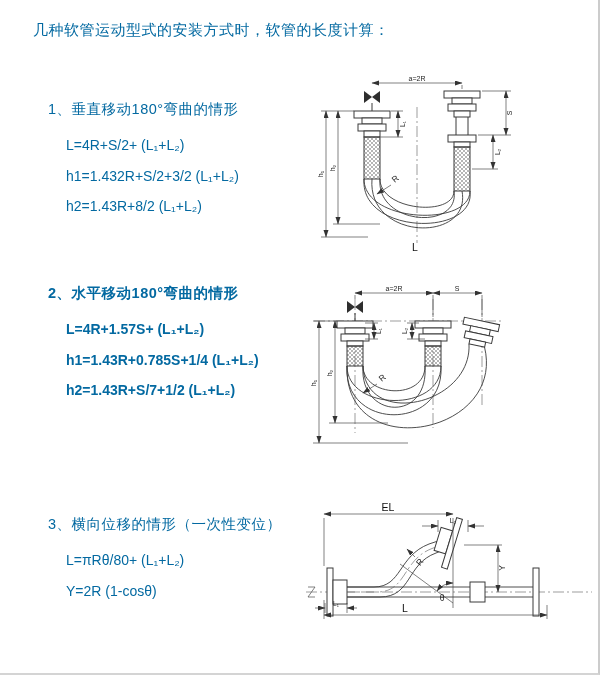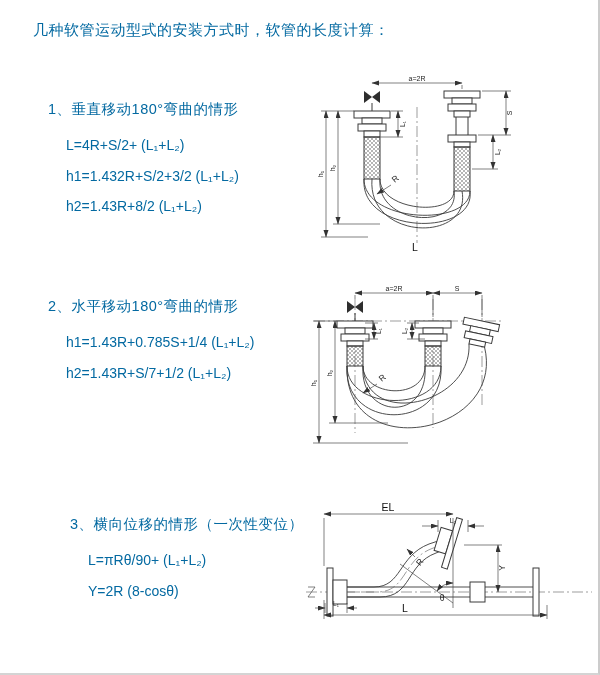--- a/index.html
+++ b/index.html
@@ -6,21 +6,21 @@
   .page{
     position:relative;width:600px;height:675px;background:#ffffff;
     font-family:"Liberation Sans","DejaVu Sans",sans-serif;color:#0369a1;
     border-right:2px solid #cccccc;border-bottom:2px solid #d4d4d4;
     box-sizing:border-box;overflow:hidden;
   }
   .title{position:absolute;left:33px;top:21px;font-size:15px;letter-spacing:.5px;}
   .sec{position:absolute;left:48px;}
   .sec-h{font-size:14.5px;height:30px;letter-spacing:.5px;}
   .fml{font-size:14px;line-height:30.5px;padding-left:18px;white-space:pre;}
-  #sec1{top:100px;} #sec2{top:297px;} #sec3{top:515px;margin-left:22px;}
+  #sec1{top:100px;} #sec2{top:284px;font-weight:bold;} #sec3{top:515px;}
   svg{position:absolute;overflow:visible;}
   #d1{left:310px;top:73px;} #d2{left:308px;top:283px;} #d3{left:302px;top:500px;}
   .ol{stroke:#3a3a3a;stroke-width:1;fill:none;}
   .th{stroke:#3a3a3a;stroke-width:.9;fill:none;}
   .dl{stroke:#4a4a4a;stroke-width:.7;fill:none;}
   .cl{stroke:#5a5a5a;stroke-width:.6;fill:none;stroke-dasharray:11 3 2 3;}
   .fit{fill:#ffffff;stroke:#3a3a3a;stroke-width:1;}
   .dt{font-size:7px;fill:#222;font-family:"Liberation Sans","DejaVu Sans",sans-serif;}
   .dt2{font-size:6.5px;fill:#222;font-family:"Liberation Sans","DejaVu Sans",sans-serif;}
   .bt{font-size:10.5px;fill:#111;font-family:"Liberation Sans","DejaVu Sans",sans-serif;}
@@ -36,28 +36,29 @@
 
   <div class="sec" id="sec1">
     <div class="sec-h">1、垂直移动180°弯曲的情形</div>
     <div class="fml">L=4R+S/2+ (L₁+L₂)</div>
     <div class="fml">h1=1.432R+S/2+3/2 (L₁+L₂)</div>
     <div class="fml">h2=1.43R+8/2 (L₁+L₂)</div>
   </div>
 
   <div class="sec" id="sec2">
     <div class="sec-h">2、水平移动180°弯曲的情形</div>
+    <div class="fml">L=4R+1.57S+ (L₁+L₂)</div>
     <div class="fml">h1=1.43R+0.785S+1/4 (L₁+L₂)</div>
     <div class="fml">h2=1.43R+S/7+1/2 (L₁+L₂)</div>
   </div>
 
   <div class="sec" id="sec3">
     <div class="sec-h">3、横向位移的情形（一次性变位）</div>
-    <div class="fml">L=πRθ/90+ (L₁+L₂)</div>
-    <div class="fml">Y=2R (8-cosθ)</div>
+    <div class="fml">L=πRθ/80+ (L₁+L₂)</div>
+    <div class="fml">Y=2R (1-cosθ)</div>
   </div>
 
   <svg id="d1" width="230" height="185" viewBox="0 0 230 185">
     <defs>
       <marker id="arr1" markerUnits="userSpaceOnUse" markerWidth="8" markerHeight="6" refX="7" refY="2.5" orient="auto-start-reverse">
         <path d="M0,0 L7.5,2.5 L0,5 Z" fill="#333"></path>
       </marker>
       <pattern id="hatch1" patternUnits="userSpaceOnUse" width="4" height="4">
         <path d="M0,4 L4,0 M0,0 L4,4" stroke="#6a6a6a" stroke-width="0.5"></path>
       </pattern>

